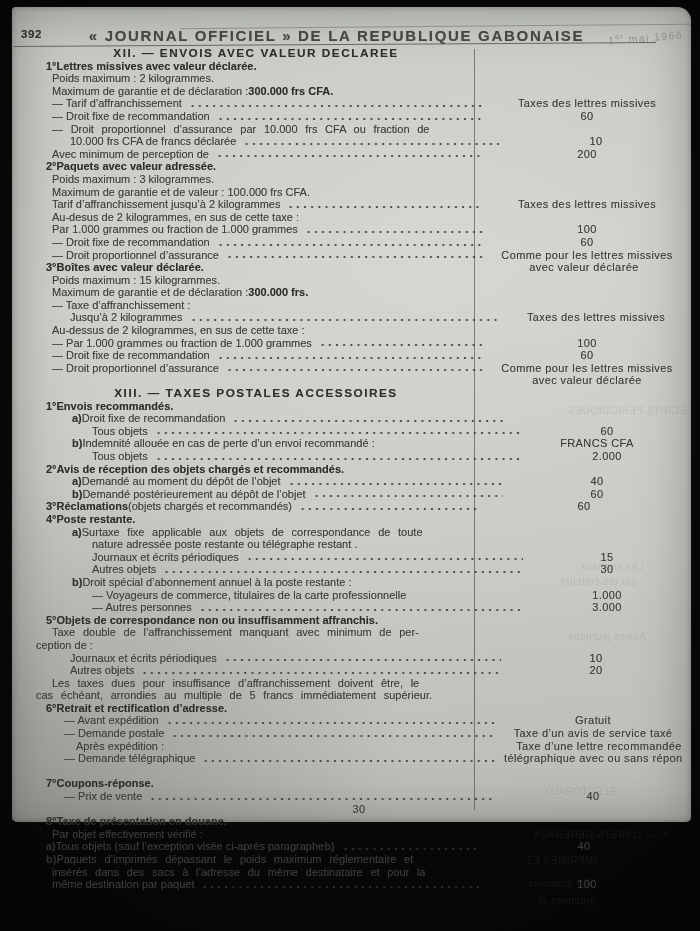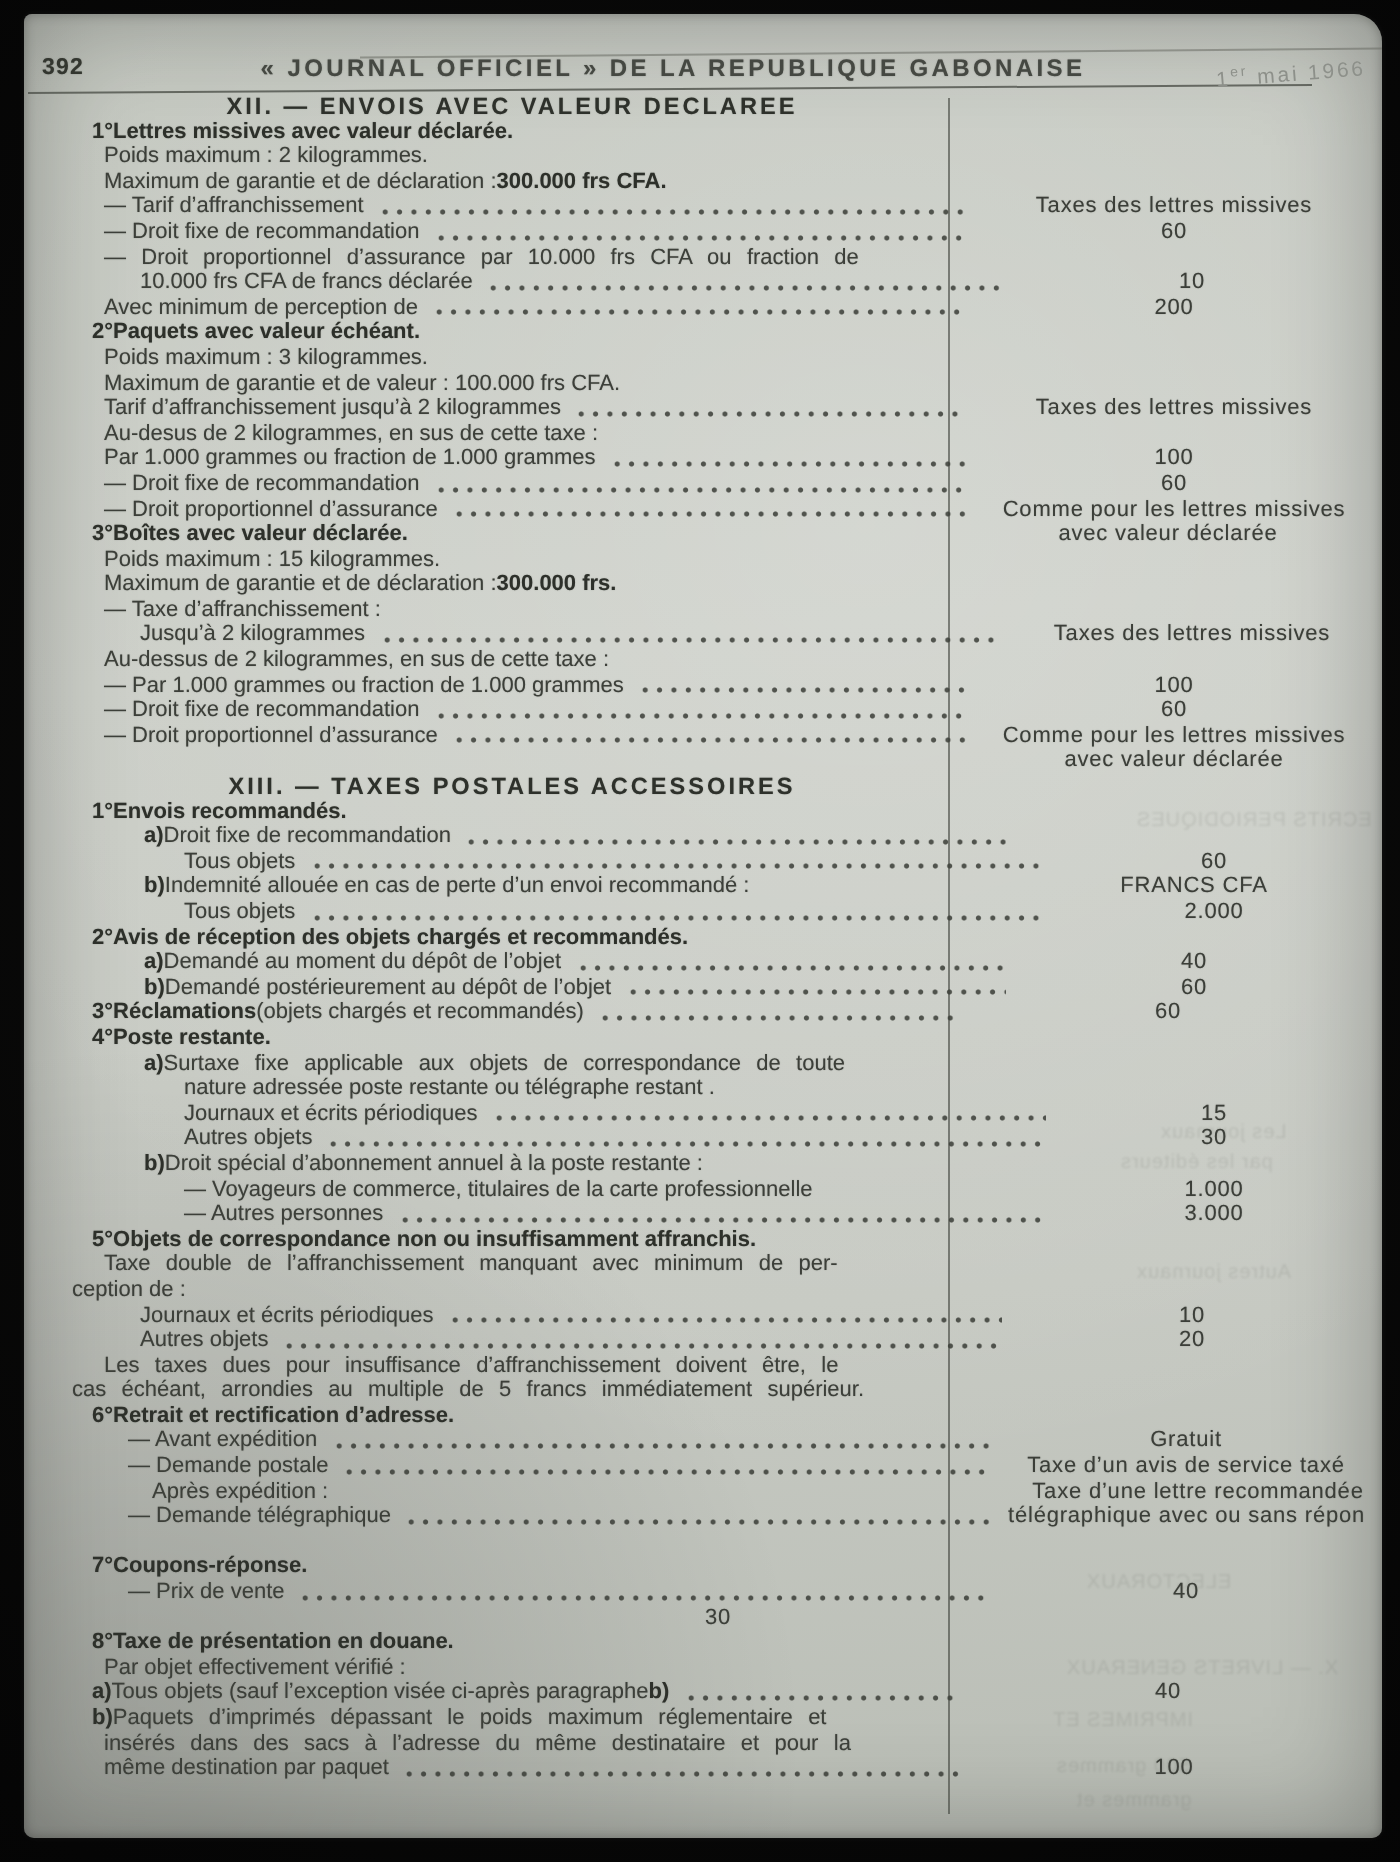--- a/index.html
+++ b/index.html
@@ -2,37 +2,37 @@
 <html><head>
 <meta charset="utf-8">
 <style>
   html,body{margin:0;padding:0;}
   body{
     width:700px;height:931px;position:relative;overflow:hidden;
     background:radial-gradient(130% 110% at 50% 45%, #0d0d0c 0%, #050505 60%, #000 100%);
     font-family:"Liberation Sans", sans-serif;
   }
   .page{
-    position:absolute;left:12px;top:7px;width:679px;height:912px;
+    position:absolute;left:12px;top:7px;width:679px;height:815px;
     background:
       radial-gradient(120% 85% at 62% 28%, rgba(255,255,255,0.20), rgba(255,255,255,0) 62%),
       radial-gradient(90% 70% at 8% 95%, rgba(0,0,0,0.18), rgba(0,0,0,0) 55%),
       linear-gradient(175deg, #c3c7bf 0%, #cbcec7 35%, #c6c9c2 70%, #b9bdb5 100%);
     border-radius:4px 14px 5px 5px;
     box-shadow: inset 0 0 55px rgba(0,0,0,0.30), inset 0 0 6px rgba(0,0,0,0.28), 0 0 3px rgba(255,255,255,0.06);
     color:#3c3f39;
   }
   .page-number{
     position:absolute;left:9px;top:21px;
     font-size:11.5px;font-weight:700;letter-spacing:0.6px;color:#33362f;
     text-shadow:0 0 0.6px rgba(50,53,47,0.5);
   }
   .journal-title{
     position:absolute;left:60px;right:90px;top:20px;text-align:center;
-    font-size:12px;font-weight:700;letter-spacing:1.7px;color:#454842;
+    font-size:15px;font-weight:700;letter-spacing:1.7px;color:#454842;
     text-shadow:0 0 0.7px rgba(60,63,57,0.45);white-space:nowrap;
   }
   .top-edge{
     position:absolute;top:19px;left:168px;right:0;height:1px;
     background:rgba(105,108,101,0.55);transform:rotate(-0.5deg);
   }
   .header-rule{
     position:absolute;top:37px;left:2px;width:642px;height:1px;
     background:rgba(84,87,80,0.85);transform:rotate(-0.35deg);
   }
@@ -147,21 +147,21 @@
         <div class="row">
           <div class="cell-left i2">
             <span class="n">Avec minimum de perception de</span>
             <span class="leader"></span>
           </div>
           <div class="cell-right">200</div>
         </div>
         <div class="row">
           <div class="cell-left i1">
             <span class="b">2°</span>
-            <span class="b"> Paquets avec valeur échéant.</span>
+            <span class="b"> Paquets avec valeur adressée.</span>
           </div>
           <div class="cell-right"></div>
         </div>
         <div class="row">
           <div class="cell-left i2">
             <span class="n">Poids maximum : 3 kilogrammes.</span>
           </div>
           <div class="cell-right"></div>
         </div>
         <div class="row">

